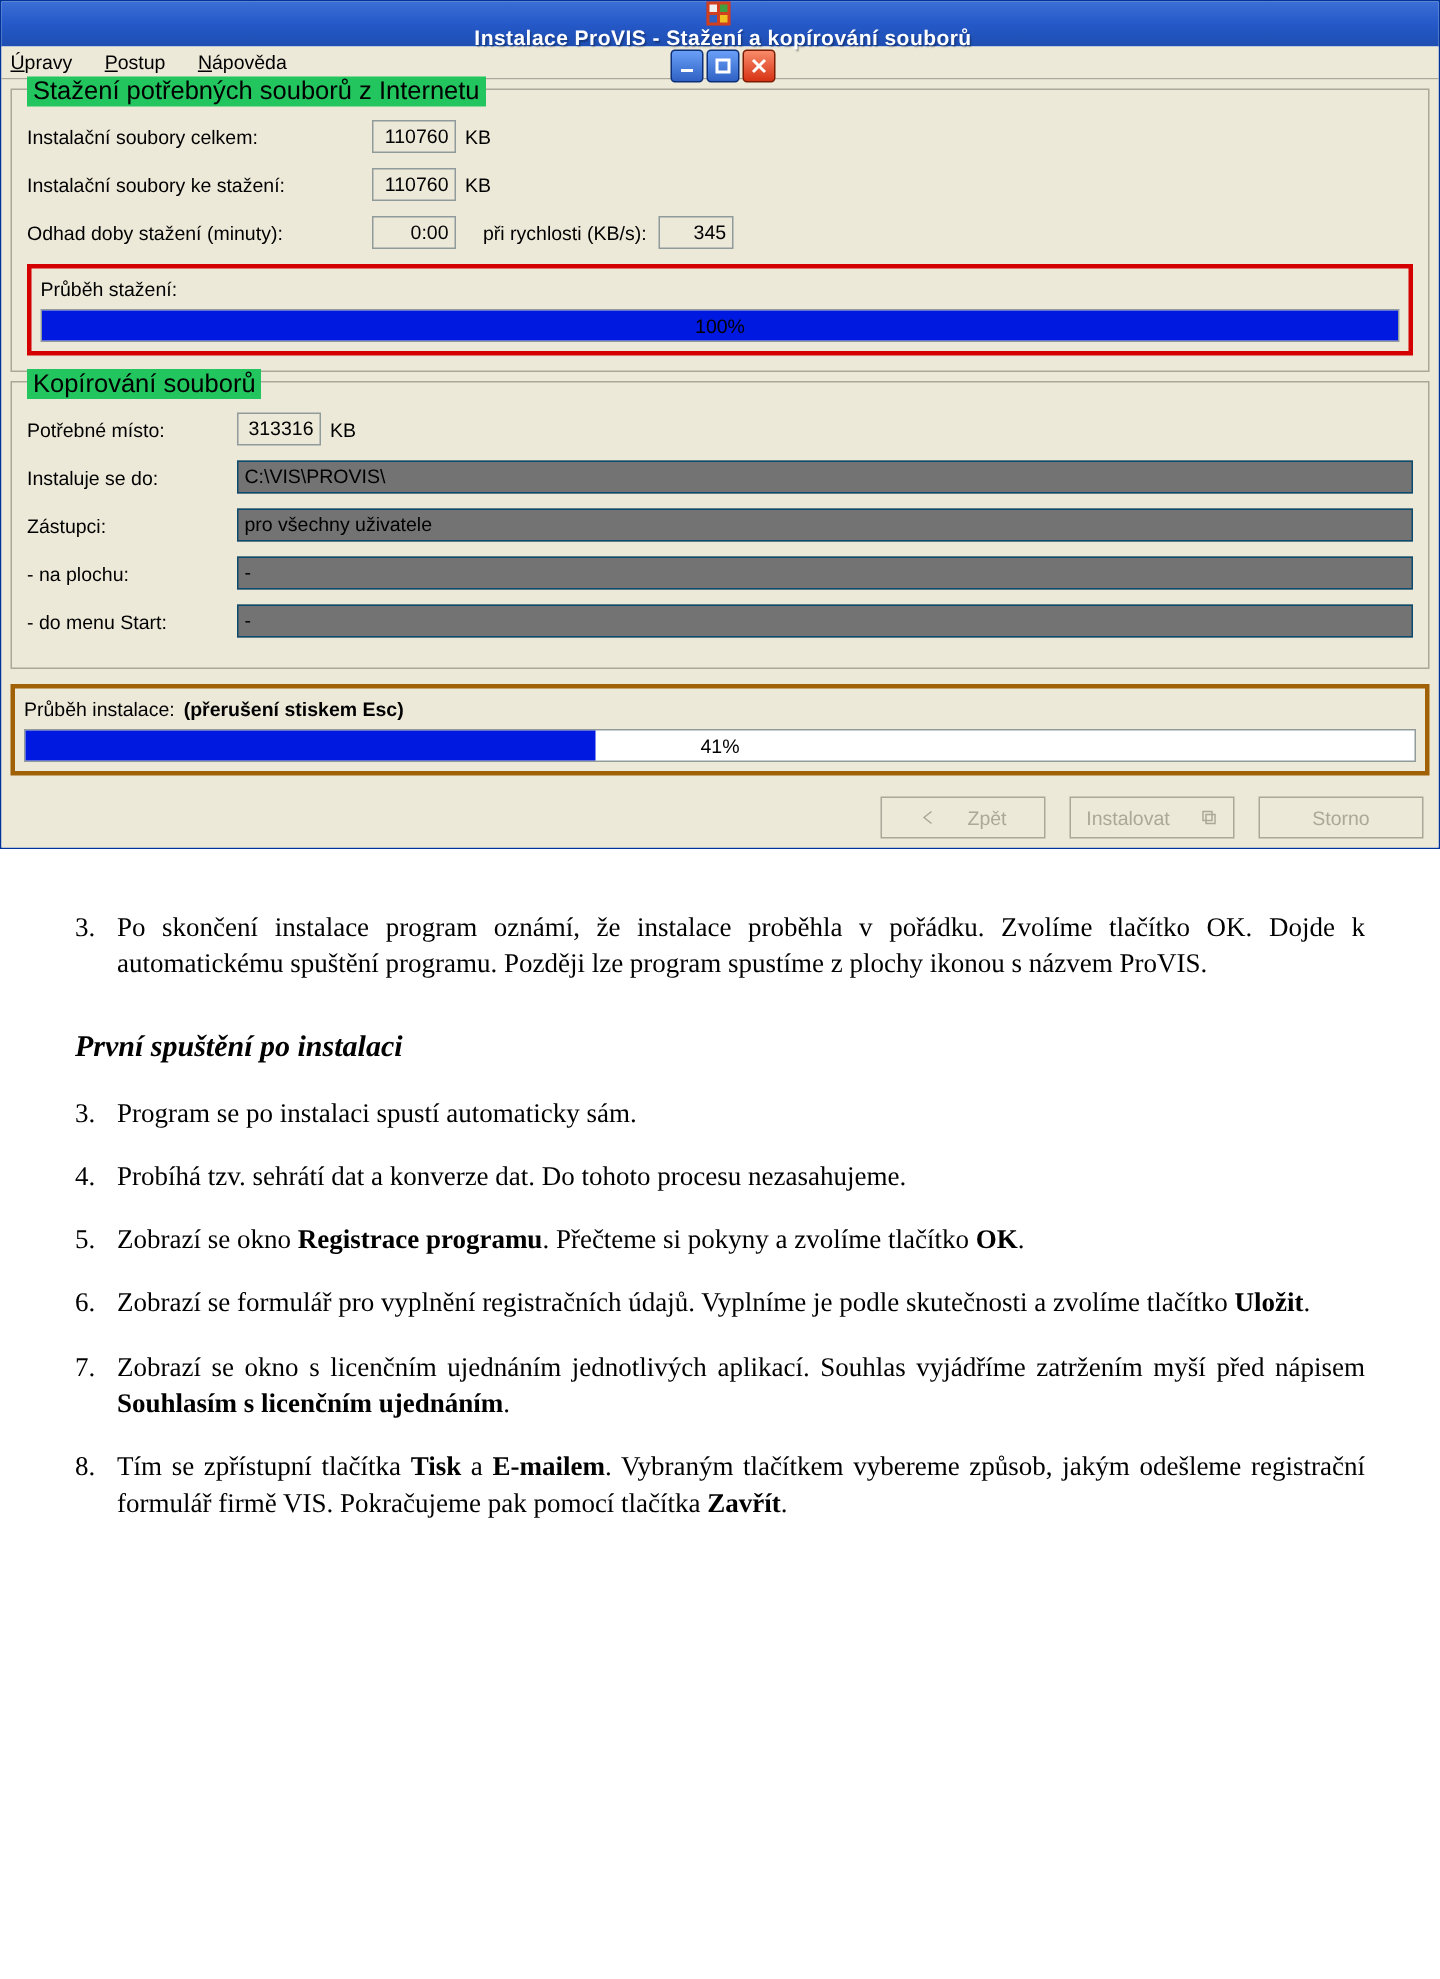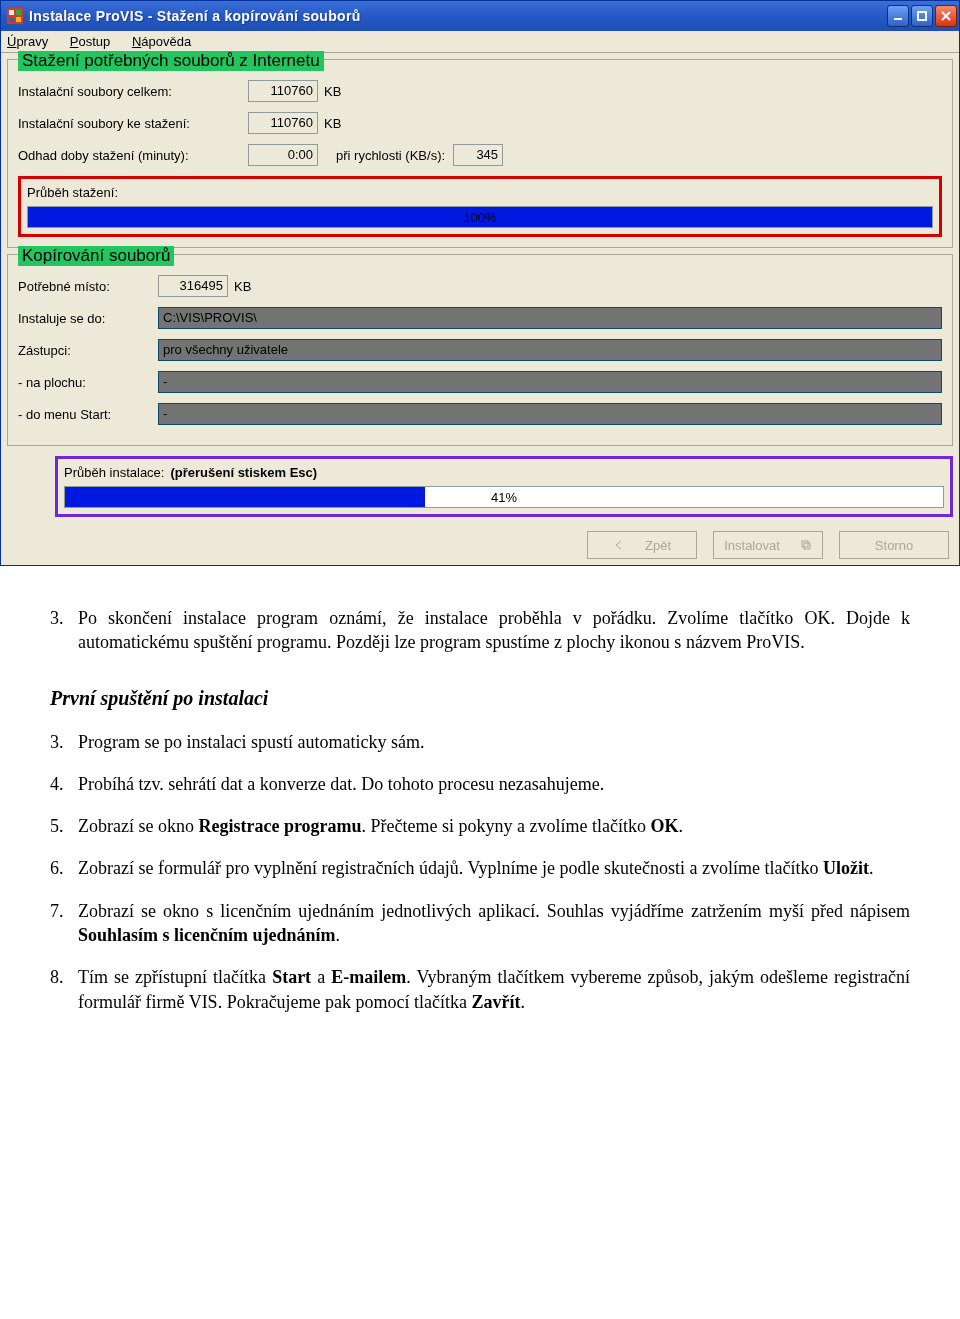--- a/index.html
+++ b/index.html
@@ -1,20 +1,20 @@
 <!DOCTYPE html>
 <html><head>
 <meta charset="utf-8">
 <style>
   * { box-sizing: border-box; margin: 0; padding: 0; }
   body { font-family: "Times New Roman", serif; font-size: 18px; background: #fff; color: #000; width: 960px; }
   
   
   .window { border: 1px solid #003399; font-family: Tahoma, Arial, sans-serif; margin-bottom: 40px; }
-  .titlebar { background: linear-gradient(to bottom, #3b6ed5 0%, #2559c8 50%, #1e4eb2 100%); color: #fff; display: flex; align-items: center; height: 30px; padding: 0 2px 0 6px; }
+  .titlebar { background: linear-gradient(to bottom, #3b6ed5 0%, #2559c8 50%, #1e4eb2 100%); color: #fff; display: flex; align-items: center; height: 30px; padding: 0 2px 0 6px; flex-direction: column; }
   .titlebar-icon { width: 16px; height: 16px; background: #c0392b; margin-right: 6px; display: inline-flex; }
   .titlebar-icon svg { width: 16px; height: 16px; }
   .titlebar-title { flex: 1; font-size: 14px; font-weight: bold; letter-spacing: 0.3px; text-shadow: 1px 1px 1px rgba(0,0,0,.3); }
   .sysbtns { display: flex; gap: 2px; }
   .sysbtn { width: 22px; height: 22px; background: linear-gradient(to bottom,#6a9ff8,#2f62c4); border: 1px solid #0d2f77; border-radius: 3px; display: flex; align-items: center; justify-content: center; color: #fff; font-size: 12px; cursor: pointer; }
   .sysbtn.close { background: linear-gradient(to bottom,#f88b6a,#d73314); border-color: #7a1d02; }
   .sysbtn svg { width: 12px; height: 12px; stroke: #fff; stroke-width: 2; fill: none; }
   
   .menubar { background: #ece9d8; border-bottom: 1px solid #aca899; padding: 3px 6px; font-size: 13px; }
   .menubar span { margin-right: 18px; cursor: pointer; }
@@ -30,31 +30,31 @@
   .sidepanel .vis { position: absolute; bottom: 120px; left: 40px; font-family: Arial, sans-serif; font-weight: bold; font-size: 60px; color: #1a2b5c; letter-spacing: -2px; }
   .sidepanel .vis .i { color: #c2185b; font-style: normal; }
   .sidepanel .url { position: absolute; bottom: 95px; left: 210px; font-family: Verdana, sans-serif; font-size: 12px; color: #5c6b88; letter-spacing: 1px; }
   .sidepanel .tagline { position: absolute; bottom: 70px; left: 30px; font-family: Verdana, sans-serif; font-size: 14px; color: #3b5273; letter-spacing: 0.5px; }
   
   .mainpanel { flex: 1; font-size: 13px; color: #000; }
   .groupbox { border: 1px solid #aca899; margin-bottom: 6px; padding: 10px 10px 10px 10px; position: relative; }
   .groupbox .legend { position: absolute; top: -9px; left: 10px; background: #22c55e; padding: 0 4px; font-size: 17px; }
   .row { display: flex; align-items: center; margin: 10px 0; }
   .row .lbl { flex: 0 0 auto; width: 230px; }
-  .numbox { width: 70px; height: 22px; border: 1px solid #919b9c; background: #ece9d8; text-align: right; padding: 2px 4px; font-size: 13px; margin-right: 6px; }
+  .numbox { width: 56px; height: 22px; border: 1px solid #919b9c; background: #ece9d8; text-align: right; padding: 2px 4px; font-size: 13px; margin-right: 6px; }
   .unit { font-size: 13px; }
   .extra { margin-left: 12px; }
   .inputlong { flex: 1; height: 22px; border: 1px solid #0c4a6e; background: #737373; padding: 2px 4px; font-size: 13px; }
   
   .redframe { border: 3px solid #d40000; padding: 2px 6px 6px 6px; margin-top: 4px; }
   .redframe .sublegend { font-size: 13px; margin-bottom: 6px; margin-top: 4px; }
   .progress { height: 22px; border: 1px solid #919b9c; background: #fff; position: relative; }
   .progress .fill { position: absolute; left: 0; top: 0; bottom: 0; background: #0019e0; }
   .progress .pct { position: absolute; left: 0; right: 0; top: 0; bottom: 0; text-align: center; line-height: 22px; font-size: 13px; color: #000; }
-  .redframe2 { border: 3px solid #6d28d9; padding: 6px; margin-top: 10px; margin-left: 48px; }
+  .redframe2 { border: 3px solid #a16207; padding: 6px; margin-top: 10px; }
   .installrow { display: flex; align-items: baseline; gap: 6px; margin-bottom: 6px; }
   
   .buttonbar { display: flex; justify-content: flex-end; gap: 16px; margin-top: 14px; padding-right: 4px; }
   .btn { width: 110px; height: 28px; border: 1px solid #aca899; background: #ece9d8; font-size: 13px; color: #aca899; display: inline-flex; align-items: center; justify-content: center; gap: 20px; cursor: not-allowed; }
   .btn svg { width: 12px; height: 12px; stroke: #aca899; fill: #aca899; }
   
   
   .doc { padding: 0 50px 40px 50px; line-height: 1.35; }
   .doc ol { list-style: none; counter-reset: item 2; padding-left: 0; }
   .doc ol > li { counter-increment: item; text-indent: -28px; padding-left: 28px; margin-bottom: 18px; text-align: justify; }
@@ -130,21 +130,21 @@
             <div class="fill" style="width:100%"></div>
             <div class="pct">100%</div>
           </div>
         </div>
       </div>
 
       <div class="groupbox">
         <div class="legend">Kopírování souborů</div>
         <div class="row">
           <div class="lbl" style="width:140px">Potřebné místo:</div>
-          <div class="numbox">316495</div>
+          <div class="numbox">313316</div>
           <div class="unit">KB</div>
         </div>
         <div class="row">
           <div class="lbl" style="width:140px">Instaluje se do:</div>
           <div class="inputlong">C:\VIS\PROVIS\</div>
         </div>
         <div class="row">
           <div class="lbl" style="width:140px">Zástupci:</div>
           <div class="inputlong">pro všechny uživatele</div>
         </div>
@@ -195,15 +195,15 @@
   <ol>
     <li><span>Po skončení instalace program oznámí, že instalace proběhla v pořádku. Zvolíme tlačítko OK. Dojde k automatickému spuštění programu. Později lze program spustíme z plochy ikonou s názvem ProVIS.</span></li>
   </ol>
   <h2>První spuštění po instalaci</h2>
   <ol class="subol">
     <li><span>Program se po instalaci spustí automaticky sám.</span></li>
     <li><span>Probíhá tzv. sehrátí dat a konverze dat. Do tohoto procesu nezasahujeme.</span></li>
     <li><span>Zobrazí se okno </span><b>Registrace programu</b><span>. Přečteme si pokyny a zvolíme tlačítko </span><b>OK</b><span>.</span></li>
     <li><span>Zobrazí se formulář pro vyplnění registračních údajů. Vyplníme je podle skutečnosti a zvolíme tlačítko </span><b>Uložit</b><span>.</span></li>
     <li><span>Zobrazí se okno s licenčním ujednáním jednotlivých aplikací. Souhlas vyjádříme zatržením myší před nápisem </span><b>Souhlasím s licenčním ujednáním</b><span>.</span></li>
-    <li><span>Tím se zpřístupní tlačítka </span><b>Start</b><span> a </span><b>E-mailem</b><span>. Vybraným tlačítkem vybereme způsob, jakým odešleme registrační formulář firmě VIS. Pokračujeme pak pomocí tlačítka </span><b>Zavřít</b><span>.</span></li>
+    <li><span>Tím se zpřístupní tlačítka </span><b>Tisk</b><span> a </span><b>E-mailem</b><span>. Vybraným tlačítkem vybereme způsob, jakým odešleme registrační formulář firmě VIS. Pokračujeme pak pomocí tlačítka </span><b>Zavřít</b><span>.</span></li>
   </ol>
 </div>
 
 </body></html>

